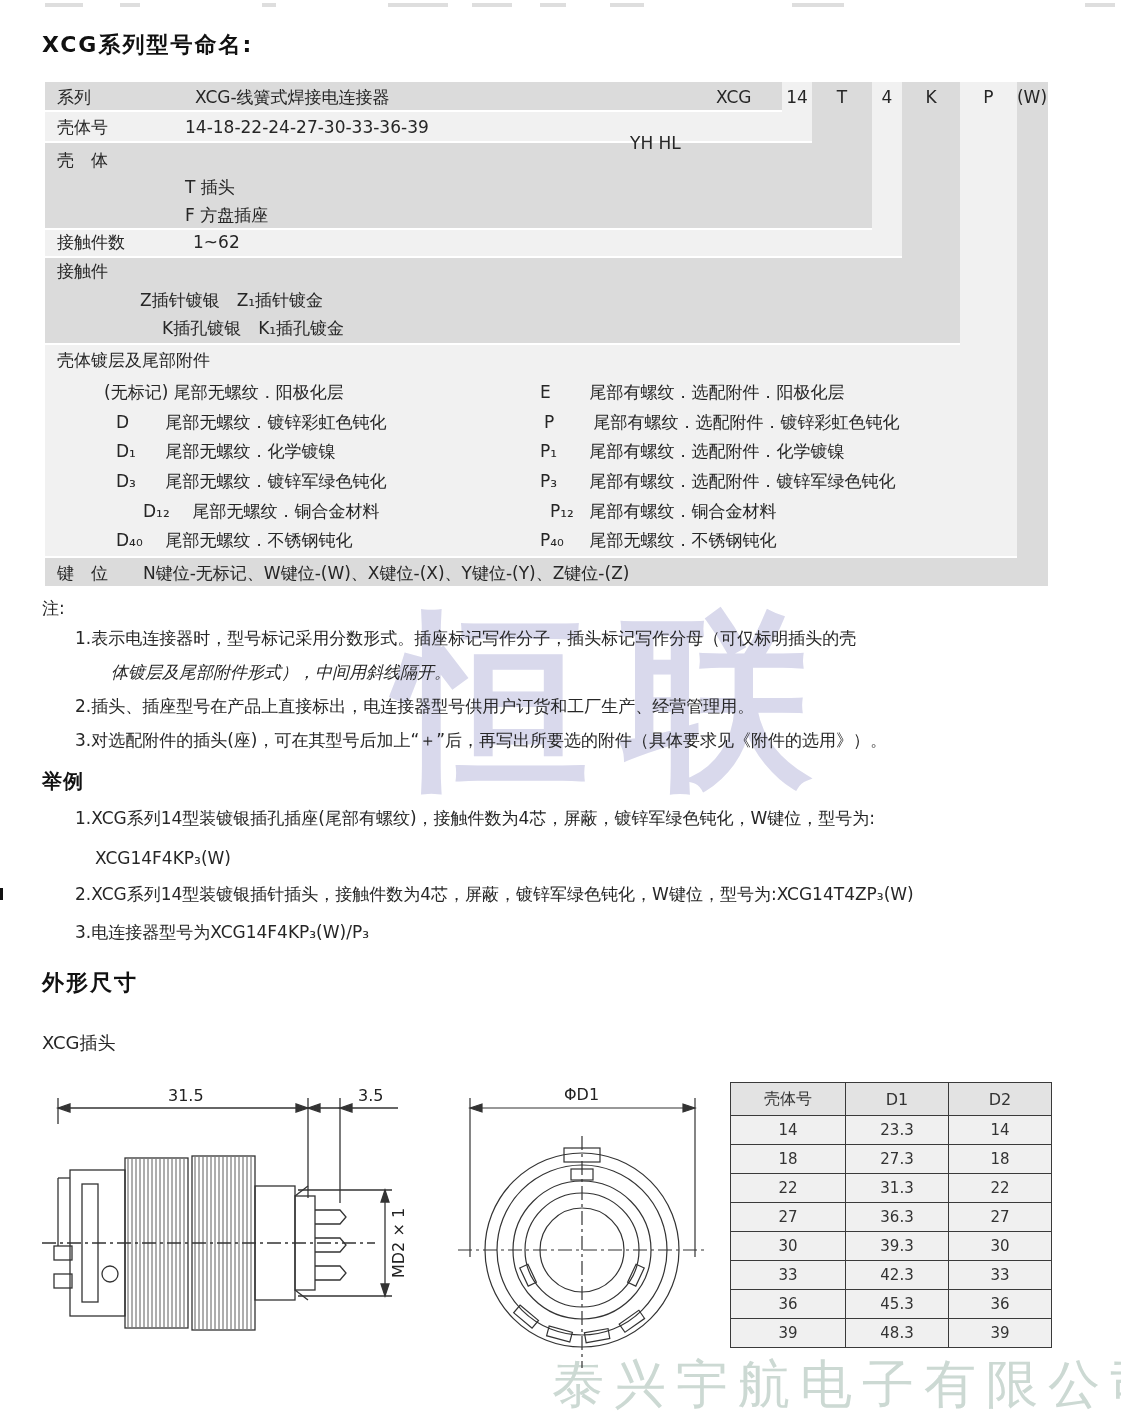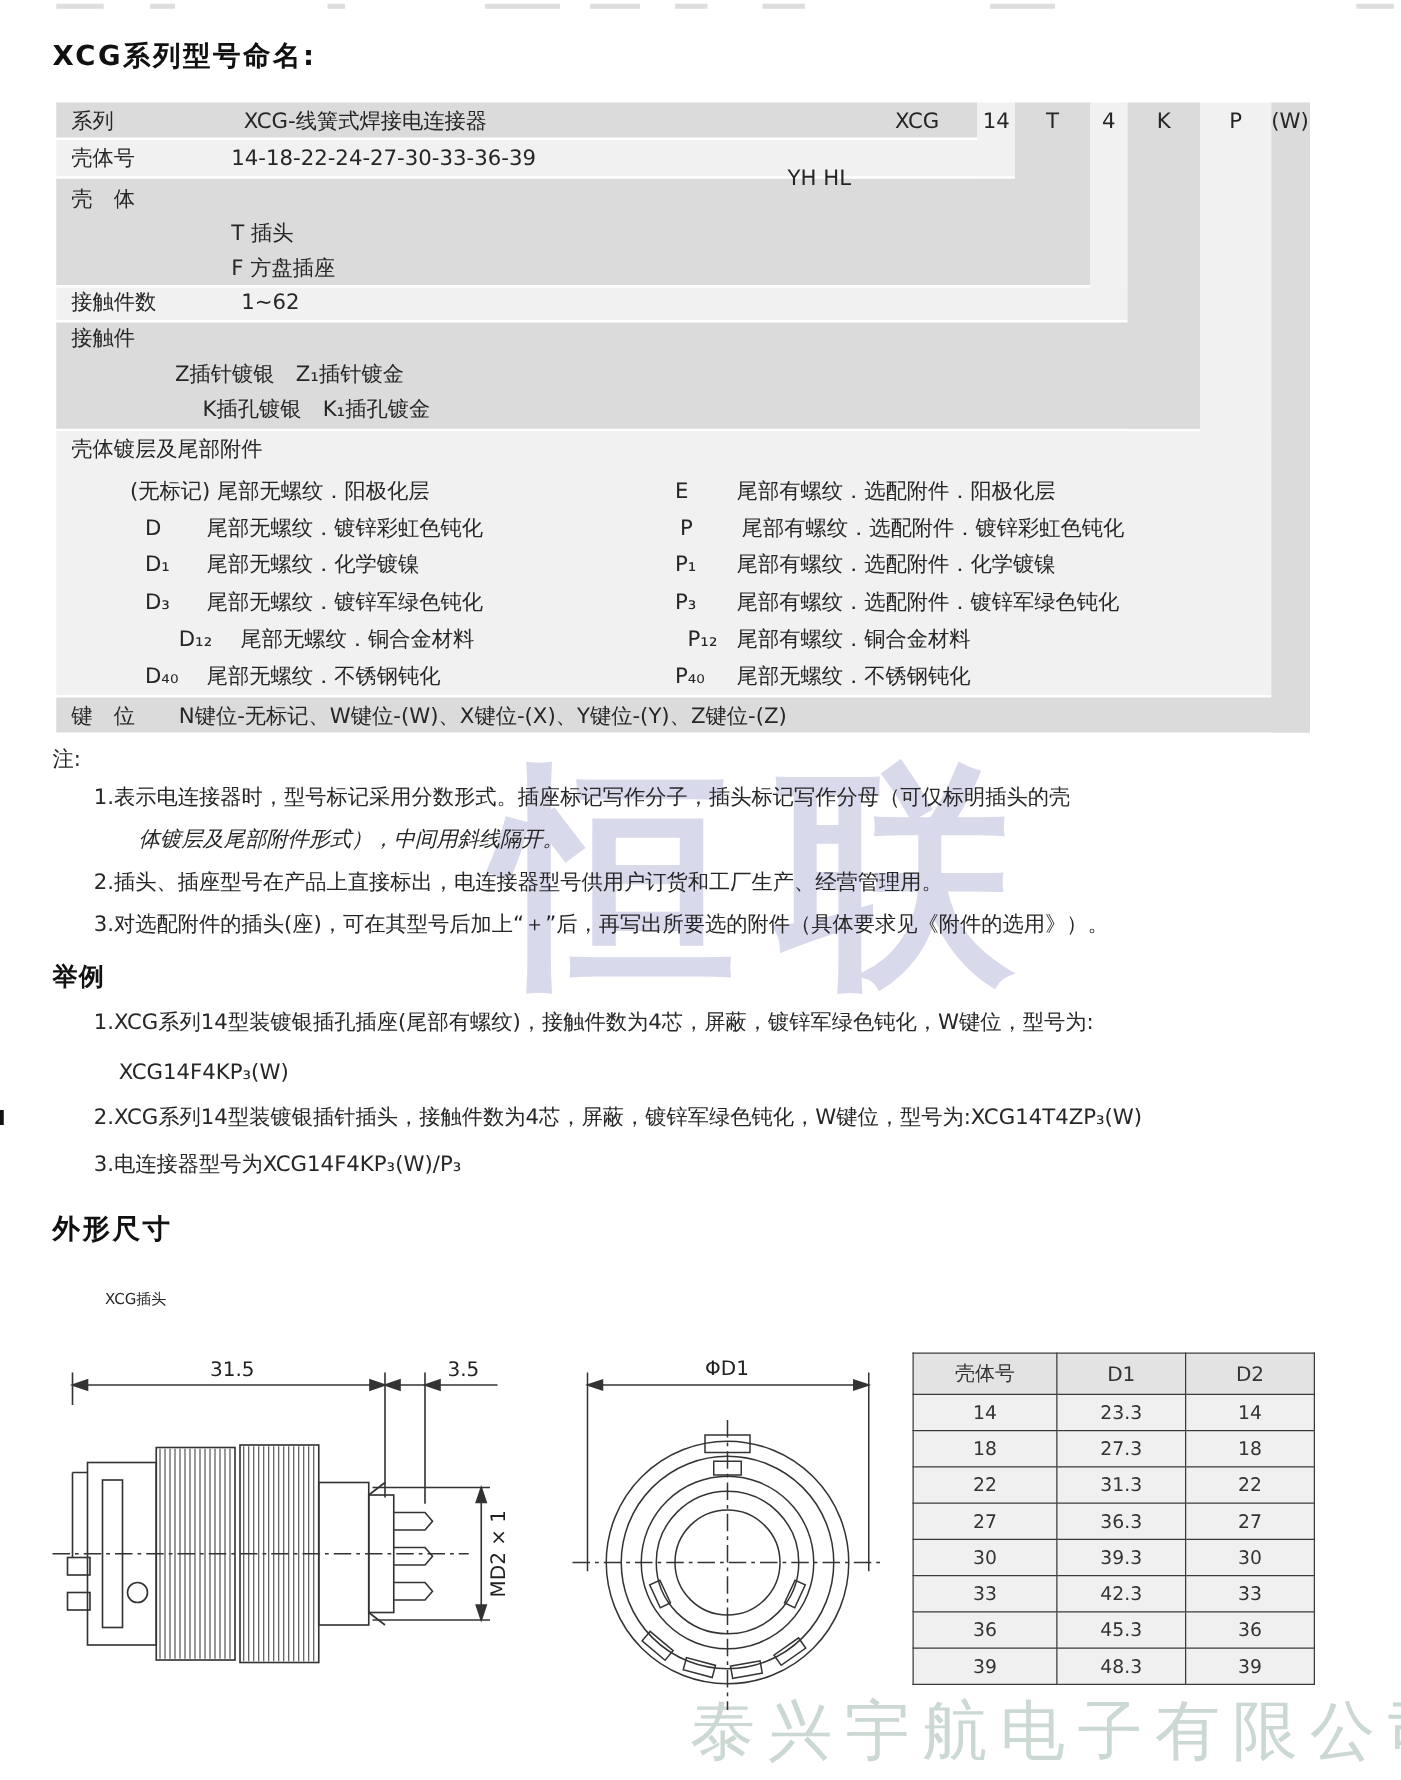--- a/index.html
+++ b/index.html
@@ -136,21 +136,21 @@
 
 <div>
   <div class="heading2" style="left:42px;top:768px;">举例</div>
   <div class="txt" style="left:75px;top:808px;">1.XCG系列14型装镀银插孔插座(尾部有螺纹)，接触件数为4芯，屏蔽，镀锌军绿色钝化，W键位，型号为:</div>
   <div class="txt" style="left:95px;top:848px;">XCG14F4KP₃(W)</div>
   <div class="txt" style="left:75px;top:884px;">2.XCG系列14型装镀银插针插头，接触件数为4芯，屏蔽，镀锌军绿色钝化，W键位，型号为:XCG14T4ZP₃(W)</div>
   <div class="txt" style="left:75px;top:922px;">3.电连接器型号为XCG14F4KP₃(W)/P₃</div>
 </div>
 
 <div class="heading1" style="left:42px;top:968px;">外形尺寸</div>
-<div class="txt" style="left:42px;top:1032px;font-size:12px;margin-left:42px;">XCG插头</div>
+<div class="txt" style="left:42px;top:1032px;font-size:18px;">XCG插头</div>
 
 <svg class="abs" style="left:40px;top:1078px;z-index:2;" width="400" height="290" viewBox="0 0 400 290">
   <g stroke="#333" fill="none" stroke-width="1.3">
 
     <line x1="18" y1="20" x2="18" y2="46"></line>
     <line x1="268" y1="20" x2="268" y2="120"></line>
     <line x1="18" y1="30" x2="268" y2="30"></line>
     <polygon points="18,30 30,26 30,34" fill="#333"></polygon>
     <polygon points="268,30 256,26 256,34" fill="#333"></polygon>
 

